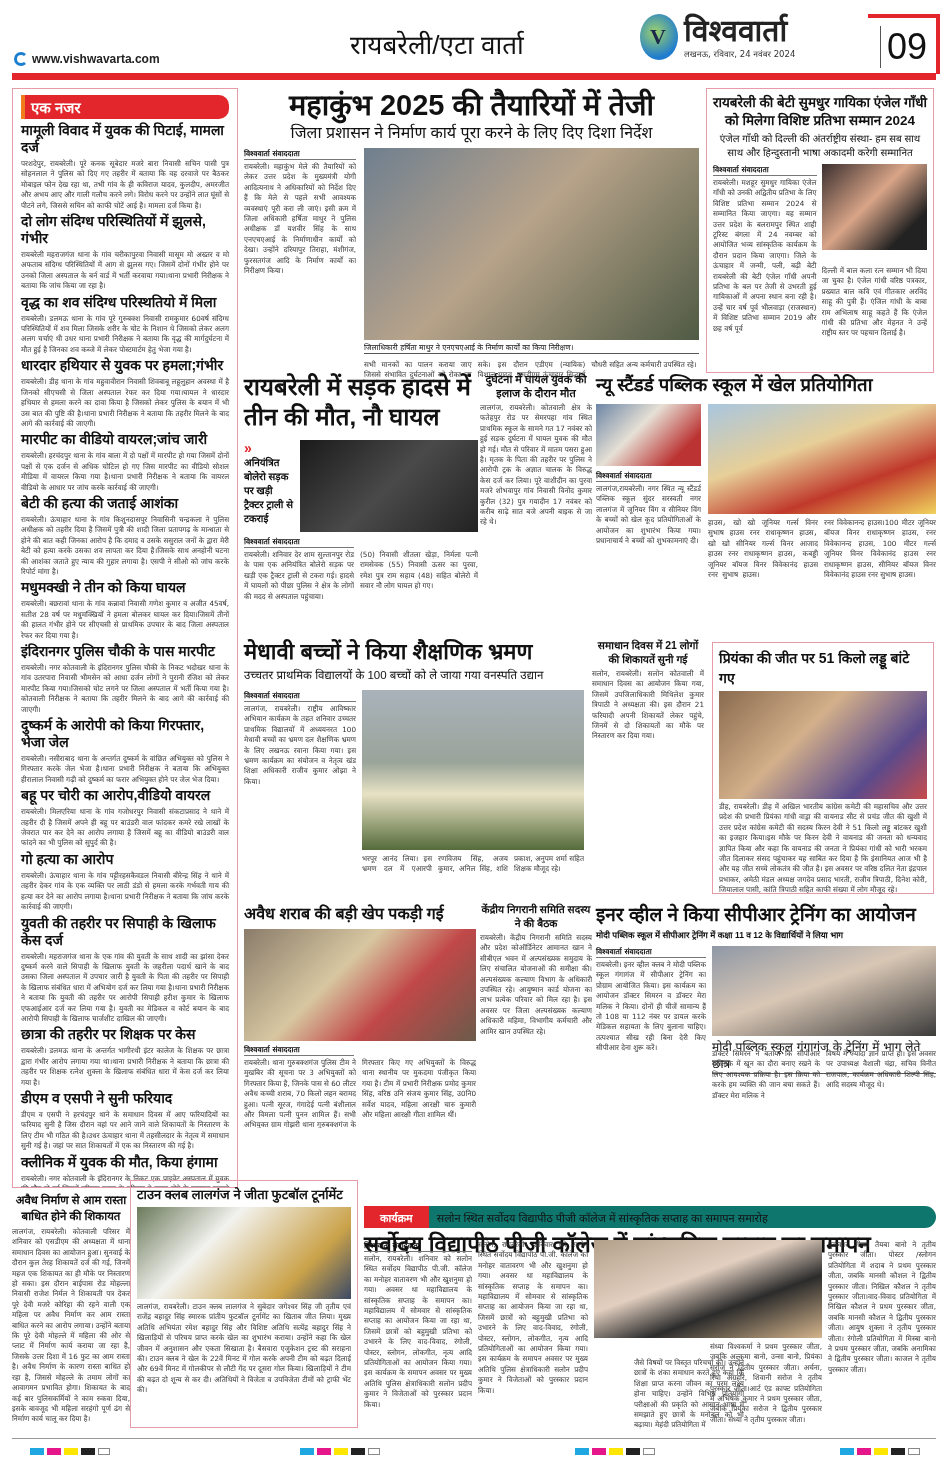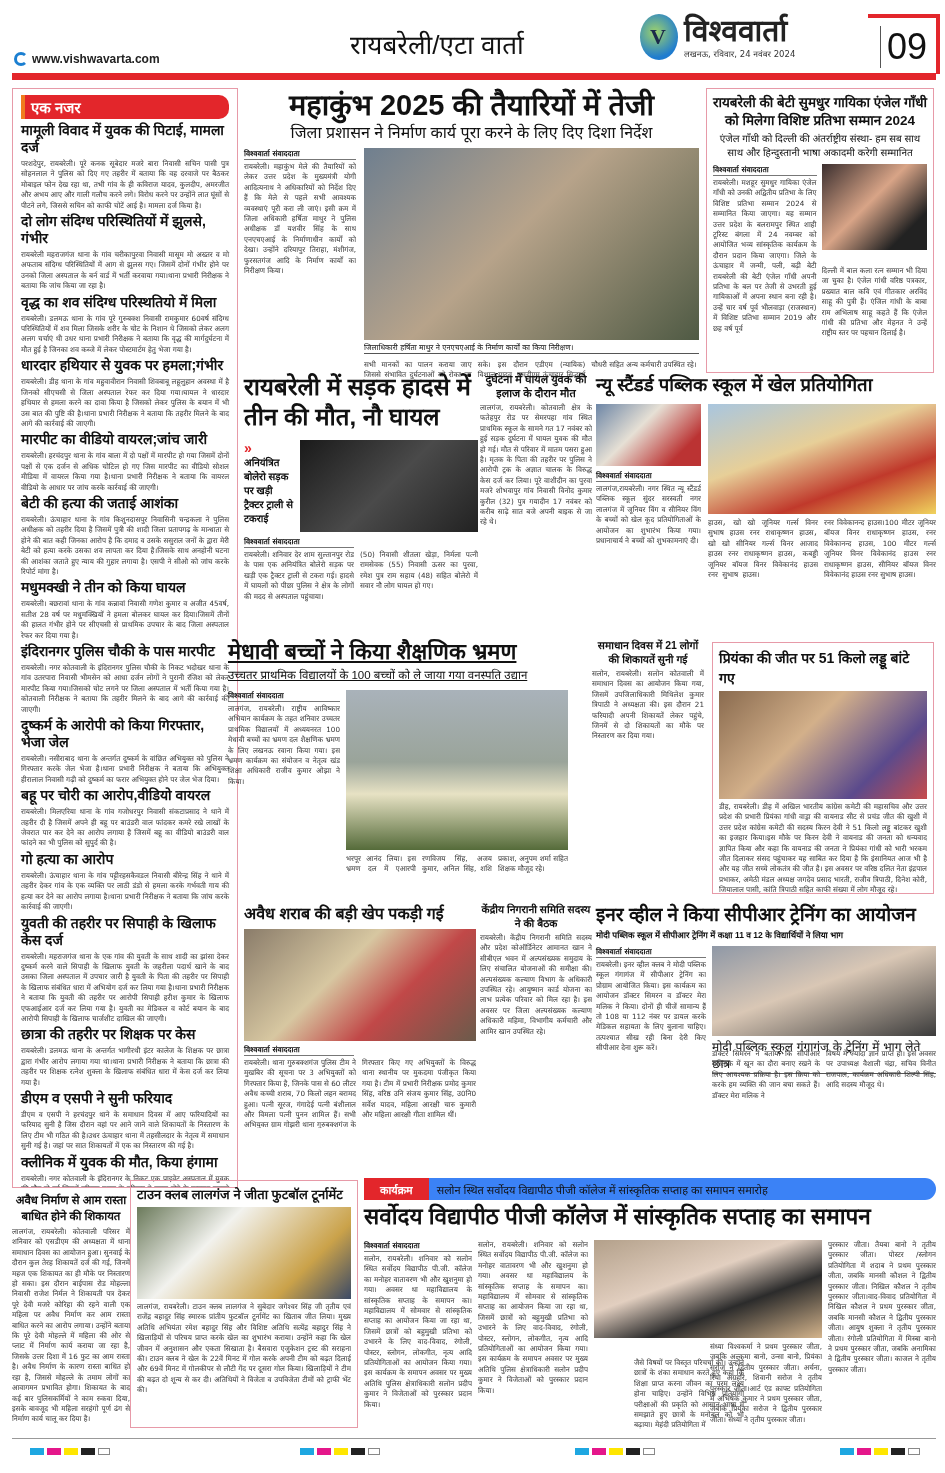--- a/index.html
+++ b/index.html
@@ -169,21 +169,21 @@
   <div class="abs photo" style="left:0; top:32px; width:105px; height:62px; background:linear-gradient(135deg,#6d86a6,#e6e0d5 40%,#b33 80%);"></div>
   <div class="abs" style="left:0; top:98px; width:105px;">
     <div class="byline">विश्ववार्ता संवाददाता</div>
     <div class="text" style="height:128px; overflow:hidden;">लालगंज,रायबरेली। नगर स्थित न्यू स्टैंडर्ड पब्लिक स्कूल सुंदर सरस्वती नगर लालगंज में जूनियर विंग व सीनियर विंग के बच्चों को खेल कूद प्रतियोगिताओं के आयोजन का शुभारंभ किया गया। प्रधानाचार्य ने बच्चों को शुभकामनाएं दी।</div>
   </div>
   <div class="abs photo-warm" style="left:112px; top:32px; width:228px; height:110px; background:linear-gradient(160deg,#a9c6df,#e7cf98 40%,#c0392b 70%,#f0d35d);"></div>
   <div class="abs text" style="left:112px; top:146px; width:110px; height:100px; overflow:hidden;font-family:Liberation Mono, monospace;">हाउस, खो खो जूनियर गर्ल्स विनर सुभाष हाउस रनर राधाकृष्णन हाउस, खो खो सीनियर गर्ल्स विनर आजाद हाउस रनर राधाकृष्णन हाउस, कबड्डी जूनियर बॉयज विनर विवेकानंद हाउस रनर सुभाष हाउस।</div>
   <div class="abs text" style="left:228px; top:146px; width:112px; height:100px; overflow:hidden;">रनर विवेकानन्द हाउस।100 मीटर जूनियर बॉयज विनर राधाकृष्णन हाउस, रनर विवेकानन्द हाउस, 100 मीटर गर्ल्स जूनियर विनर विवेकानंद हाउस रनर राधाकृष्णन हाउस, सीनियर बॉयज विनर विवेकानंद हाउस रनर सुभाष हाउस।</div>
 </div>
 
-<div class="abs" style="left:228px; top:638px; width:340px; height:256px;text-decoration:underline;">
+<div class="abs" style="left:244px; top:638px; width:340px; height:256px;">
   <div style="font:bold 22px 'Liberation Sans',sans-serif; line-height:28px;">मेधावी बच्चों ने किया शैक्षणिक भ्रमण</div>
   <div style="font:11.5px 'Liberation Sans',sans-serif; line-height:18px;">उच्चतर प्राथमिक विद्यालयों के 100 बच्चों को ले जाया गया वनस्पति उद्यान</div>
   <div class="abs" style="left:0; top:52px; width:112px;">
     <div class="byline">विश्ववार्ता संवाददाता</div>
     <div class="text" style="height:190px; overflow:hidden;">लालगंज, रायबरेली। राष्ट्रीय आविष्कार अभियान कार्यक्रम के तहत शनिवार उच्चतर प्राथमिक विद्यालयों में अध्ययनरत 100 मेधावी बच्चों का भ्रमण दल शैक्षणिक भ्रमण के लिए लखनऊ रवाना किया गया। इस भ्रमण कार्यक्रम का संयोजन व नेतृत्व खंड शिक्षा अधिकारी राजीव कुमार ओझा ने किया।</div>
   </div>
   <div class="abs photo" style="left:118px; top:52px; width:222px; height:160px; background:linear-gradient(180deg,#a9b2ba,#9aa49a 45%,#e7e2c4 65%,#556b3a);"></div>
   <div class="abs text" style="left:118px; top:216px; width:222px; height:32px; overflow:hidden; column-count:3; column-gap:6px;">भरपूर आनंद लिया। इस भ्रमण दल में एआरपी रणविजय सिंह, अजय कुमार, अनिल सिंह, शशि प्रकाश, अनुपम शर्मा सहित शिक्षक मौजूद रहे।</div>
 </div>
 
@@ -231,21 +231,21 @@
   <div class="text" style="height:200px; overflow:hidden; margin-top:3px;">लालगंज, रायबरेली। कोतवाली परिसर में शनिवार को एसडीएम की अध्यक्षता में थाना समाधान दिवस का आयोजन हुआ। सुनवाई के दौरान कुल तेरह शिकायतें दर्ज की गई, जिनमें महज एक शिकायत का ही मौके पर निस्तारण हो सका। इस दौरान बाईपास रोड मोहल्ला निवासी राजेश निर्मल ने शिकायती पत्र देकर पूरे देवी मजरे कोरिहा की रहने वाली एक महिला पर अवैध निर्माण कर आम रास्ता बाधित करने का आरोप लगाया। उन्होंने बताया कि पूरे देवी मोहल्ले में महिला की ओर से प्लाट में निर्माण कार्य कराया जा रहा है, जिसके उत्तर दिशा में 16 फुट का आम रास्ता है। अवैध निर्माण के कारण रास्ता बाधित हो रहा है, जिससे मोहल्ले के तमाम लोगों का आवागमन प्रभावित होगा। शिकायत के बाद कई बार पुलिसकर्मियों ने काम रुकवा दिया, इसके बावजूद भी महिला सरहंगो पूर्ण ढंग से निर्माण कार्य चालू कर दिया है।</div>
 </div>
 
 <div class="abs box" style="left:130px; top:1180px; width:228px; height:248px; padding:5px 6px;">
   <div style="font:bold 13px 'Liberation Sans',sans-serif; line-height:18px;">टाउन क्लब लालगंज ने जीता फुटबॉल टूर्नामेंट</div>
   <div class="photo" style="height:92px; margin:3px 0; background:linear-gradient(135deg,#6b7a5b,#f2f2ee 35%,#caa24a 75%,#3c4a66);"></div>
   <div class="text" style="height:122px; overflow:hidden;">लालगंज, रायबरेली। टाउन क्लब लालगंज ने सुबेदार जगेश्वर सिंह जी तृतीय एवं राजेंद्र बहादुर सिंह स्मारक प्रांतीय फुटबॉल टूर्नामेंट का खिताब जीत लिया। मुख्य अतिथि अभियंता रमेश बहादुर सिंह और विशिष्ट अतिथि सत्येंद्र बहादुर सिंह ने खिलाड़ियों से परिचय प्राप्त करके खेल का शुभारंभ कराया। उन्होंने कहा कि खेल जीवन में अनुशासन और एकता सिखाता है। बैसवारा एजुकेशन ट्रस्ट की सराहना की। टाउन क्लब ने खेल के 22वें मिनट में गोल करके अपनी टीम को बढ़त दिलाई और 69वें मिनट में गोलकीपर से लौटी गेंद पर दूसरा गोल किया। खिलाड़ियों ने टीम की बढ़त दो शून्य से कर दी। अतिथियों ने विजेता व उपविजेता टीमों को ट्राफी भेंट की।</div>
 </div>
 
 <div class="abs" style="left:364px; top:1178px; width:572px; height:252px;">
-  <div style="display:flex; align-items:center; height:22px; background:#3b82f6; border-radius:0 11px 11px 0;">
+  <div style="display:flex; align-items:center; height:22px; background:#0f766e; border-radius:0 11px 11px 0;margin-top:28px;">
     <span style="background:#e3262b; color:#fff; font:bold 11px 'Liberation Sans',sans-serif; padding:4px 16px; height:22px;">कार्यक्रम</span>
     <span style="font:11px 'Liberation Sans',sans-serif; padding-left:8px;">सलोन स्थित सर्वोदय विद्यापीठ पीजी कॉलेज में सांस्कृतिक सप्ताह का समापन समारोह</span>
   </div>
   <div style="font:bold 22.5px 'Liberation Sans',sans-serif; line-height:34px;">सर्वोदय विद्यापीठ पीजी कॉलेज में सांस्कृतिक सप्ताह का समापन</div>
   <div class="abs" style="left:0; top:62px; width:108px;">
     <div class="byline">विश्ववार्ता संवाददाता</div>
     <div class="text" style="height:174px; overflow:hidden;">सलोन, रायबरेली। शनिवार को सलोन स्थित सर्वोदय विद्यापीठ पी.जी. कॉलेज का मनोहर वातावरण भी और खुशनुमा हो गया। अवसर था महाविद्यालय के सांस्कृतिक सप्ताह के समापन का। महाविद्यालय में सोमवार से सांस्कृतिक सप्ताह का आयोजन किया जा रहा था, जिसमें छात्रों को बहुमुखी प्रतिभा को उभारने के लिए वाद-विवाद, रंगोली, पोस्टर, स्लोगन, लोकगीत, नृत्य आदि प्रतियोगिताओं का आयोजन किया गया। इस कार्यक्रम के समापन अवसर पर मुख्य अतिथि पुलिस क्षेत्राधिकारी सलोन प्रदीप कुमार ने विजेताओं को पुरस्कार प्रदान किया।</div>
   </div>
   <div class="abs" style="left:114px; top:62px; width:110px;">
     <div class="text" style="height:186px; overflow:hidden; direction:ltr;">सलोन, रायबरेली। शनिवार को सलोन स्थित सर्वोदय विद्यापीठ पी.जी. कॉलेज का मनोहर वातावरण भी और खुशनुमा हो गया। अवसर था महाविद्यालय के सांस्कृतिक सप्ताह के समापन का। महाविद्यालय में सोमवार से सांस्कृतिक सप्ताह का आयोजन किया जा रहा था, जिसमें छात्रों को बहुमुखी प्रतिभा को उभारने के लिए वाद-विवाद, रंगोली, पोस्टर, स्लोगन, लोकगीत, नृत्य आदि प्रतियोगिताओं का आयोजन किया गया। इस कार्यक्रम के समापन अवसर पर मुख्य अतिथि पुलिस क्षेत्राधिकारी सलोन प्रदीप कुमार ने विजेताओं को पुरस्कार प्रदान किया।</div>

